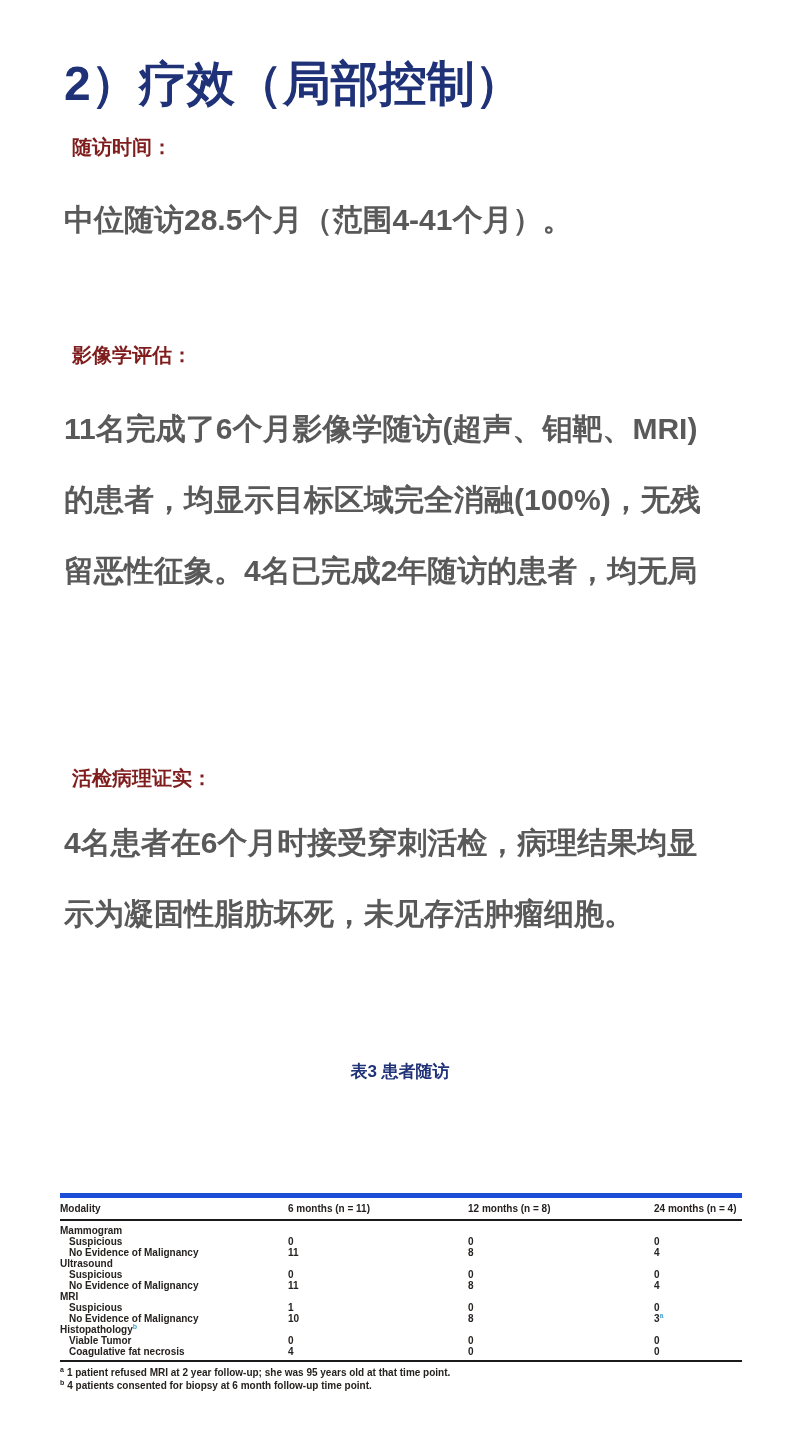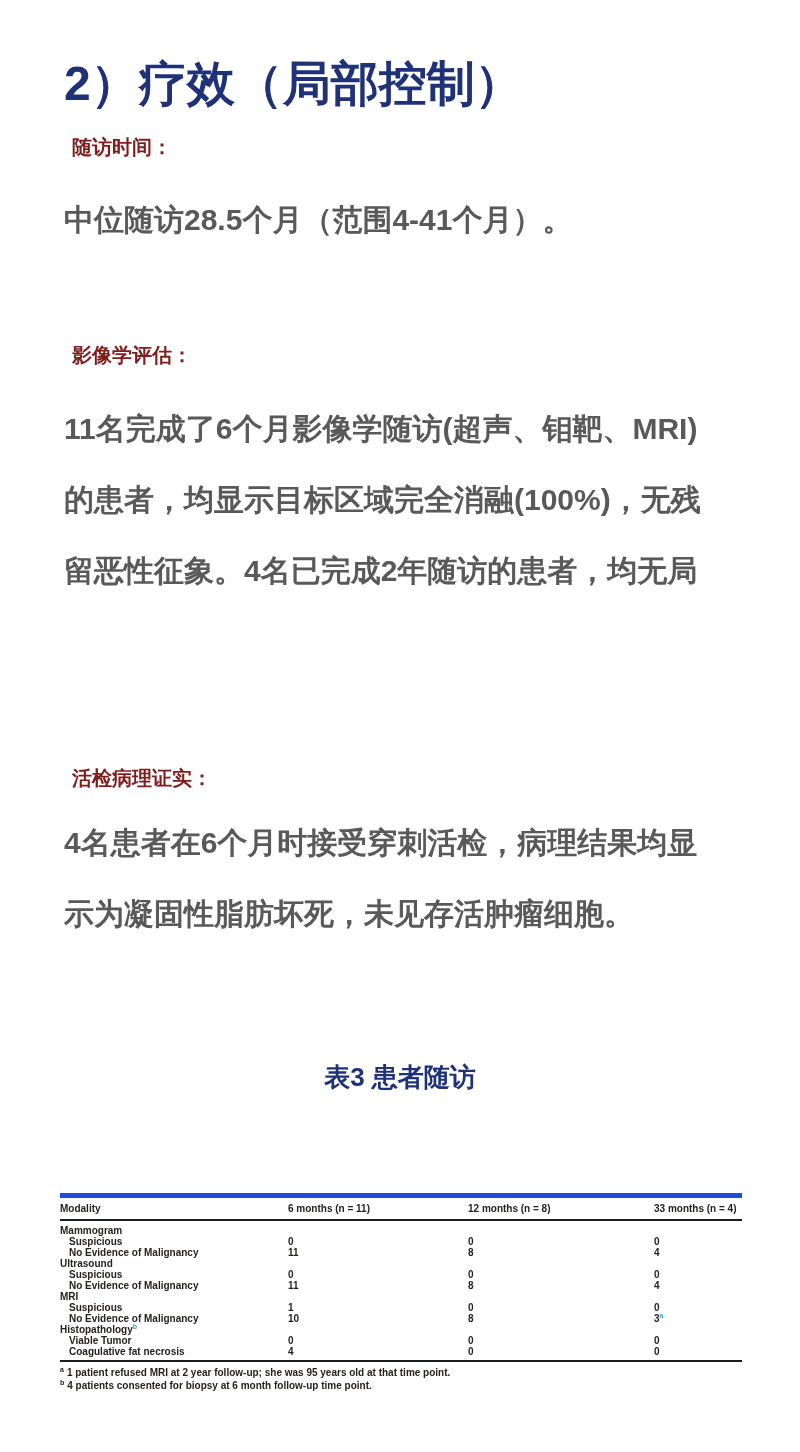--- a/index.html
+++ b/index.html
@@ -30,21 +30,21 @@
     color: #595959;
   }
   .paragraph .line {
     line-height: 71px;
     white-space: nowrap;
   }
 
   .table-caption {
     left: 0; top: 1062px; width: 800px;
     text-align: center;
-    font-size: 26px; font-weight: 700;
+    font-size: 17px; font-weight: 700;
     color: #1f3278; line-height: 1.2;
   }
 
   .table-wrap { left: 60px; top: 1193px; width: 682px; }
   table.followup {
     width: 682px;
     border-collapse: collapse;
     table-layout: fixed;
     font-size: 10px;
     font-weight: 600;
@@ -121,21 +121,21 @@
       <col style="width:228px">
       <col style="width:180px">
       <col style="width:186px">
       <col style="width:88px">
     </colgroup>
     <thead>
       <tr>
         <th>Modality</th>
         <th>6 months (n = 11)</th>
         <th>12 months (n = 8)</th>
-        <th>33 months (n = 4)</th>
+        <th>24 months (n = 4)</th>
       </tr>
     </thead>
     <tbody>
         <tr>
           <td class="row-label">Mammogram</td>
           <td></td>
           <td></td>
           <td></td>
         </tr>
         <tr>

